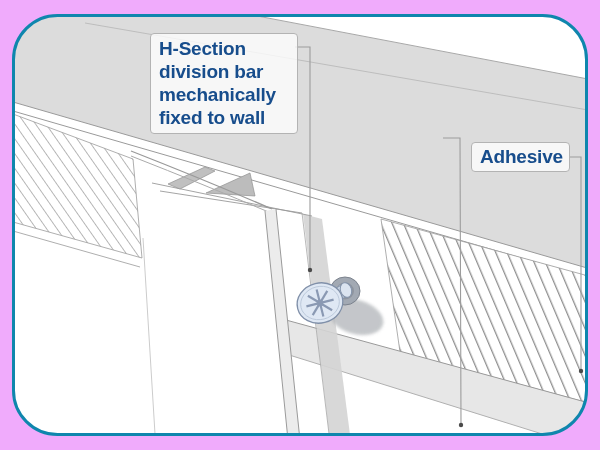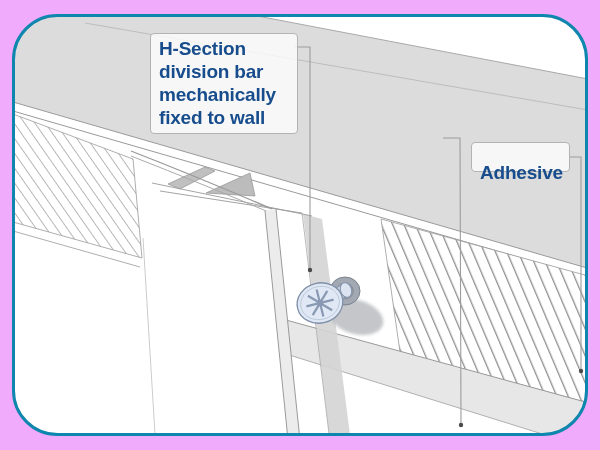--- a/index.html
+++ b/index.html
@@ -17,21 +17,21 @@
     font-weight:bold;
     font-size:19px;
     line-height:23px;
     padding:3px 8px;
     white-space:pre-line;
     letter-spacing:-0.2px;
     box-sizing:border-box;
   }
   .label-hsection{left:150px;top:33px;width:148px;height:101px;}
   .label-pvc{left:347px;top:99px;width:96px;height:51px;}
-  .label-adhesive{left:471px;top:142px;width:99px;height:30px;padding-top:18px;}
+  .label-adhesive{left:471px;top:142px;width:99px;height:30px;padding-top:2px;}
 </style>
 </head>
 <body>
 
 <div class="canvas">
 
   <svg width="600" height="450" viewBox="0 0 600 450">
     <defs>
       <clipPath id="frameClip">
         <rect x="13" y="15" width="574" height="420" rx="44" ry="44"></rect>

